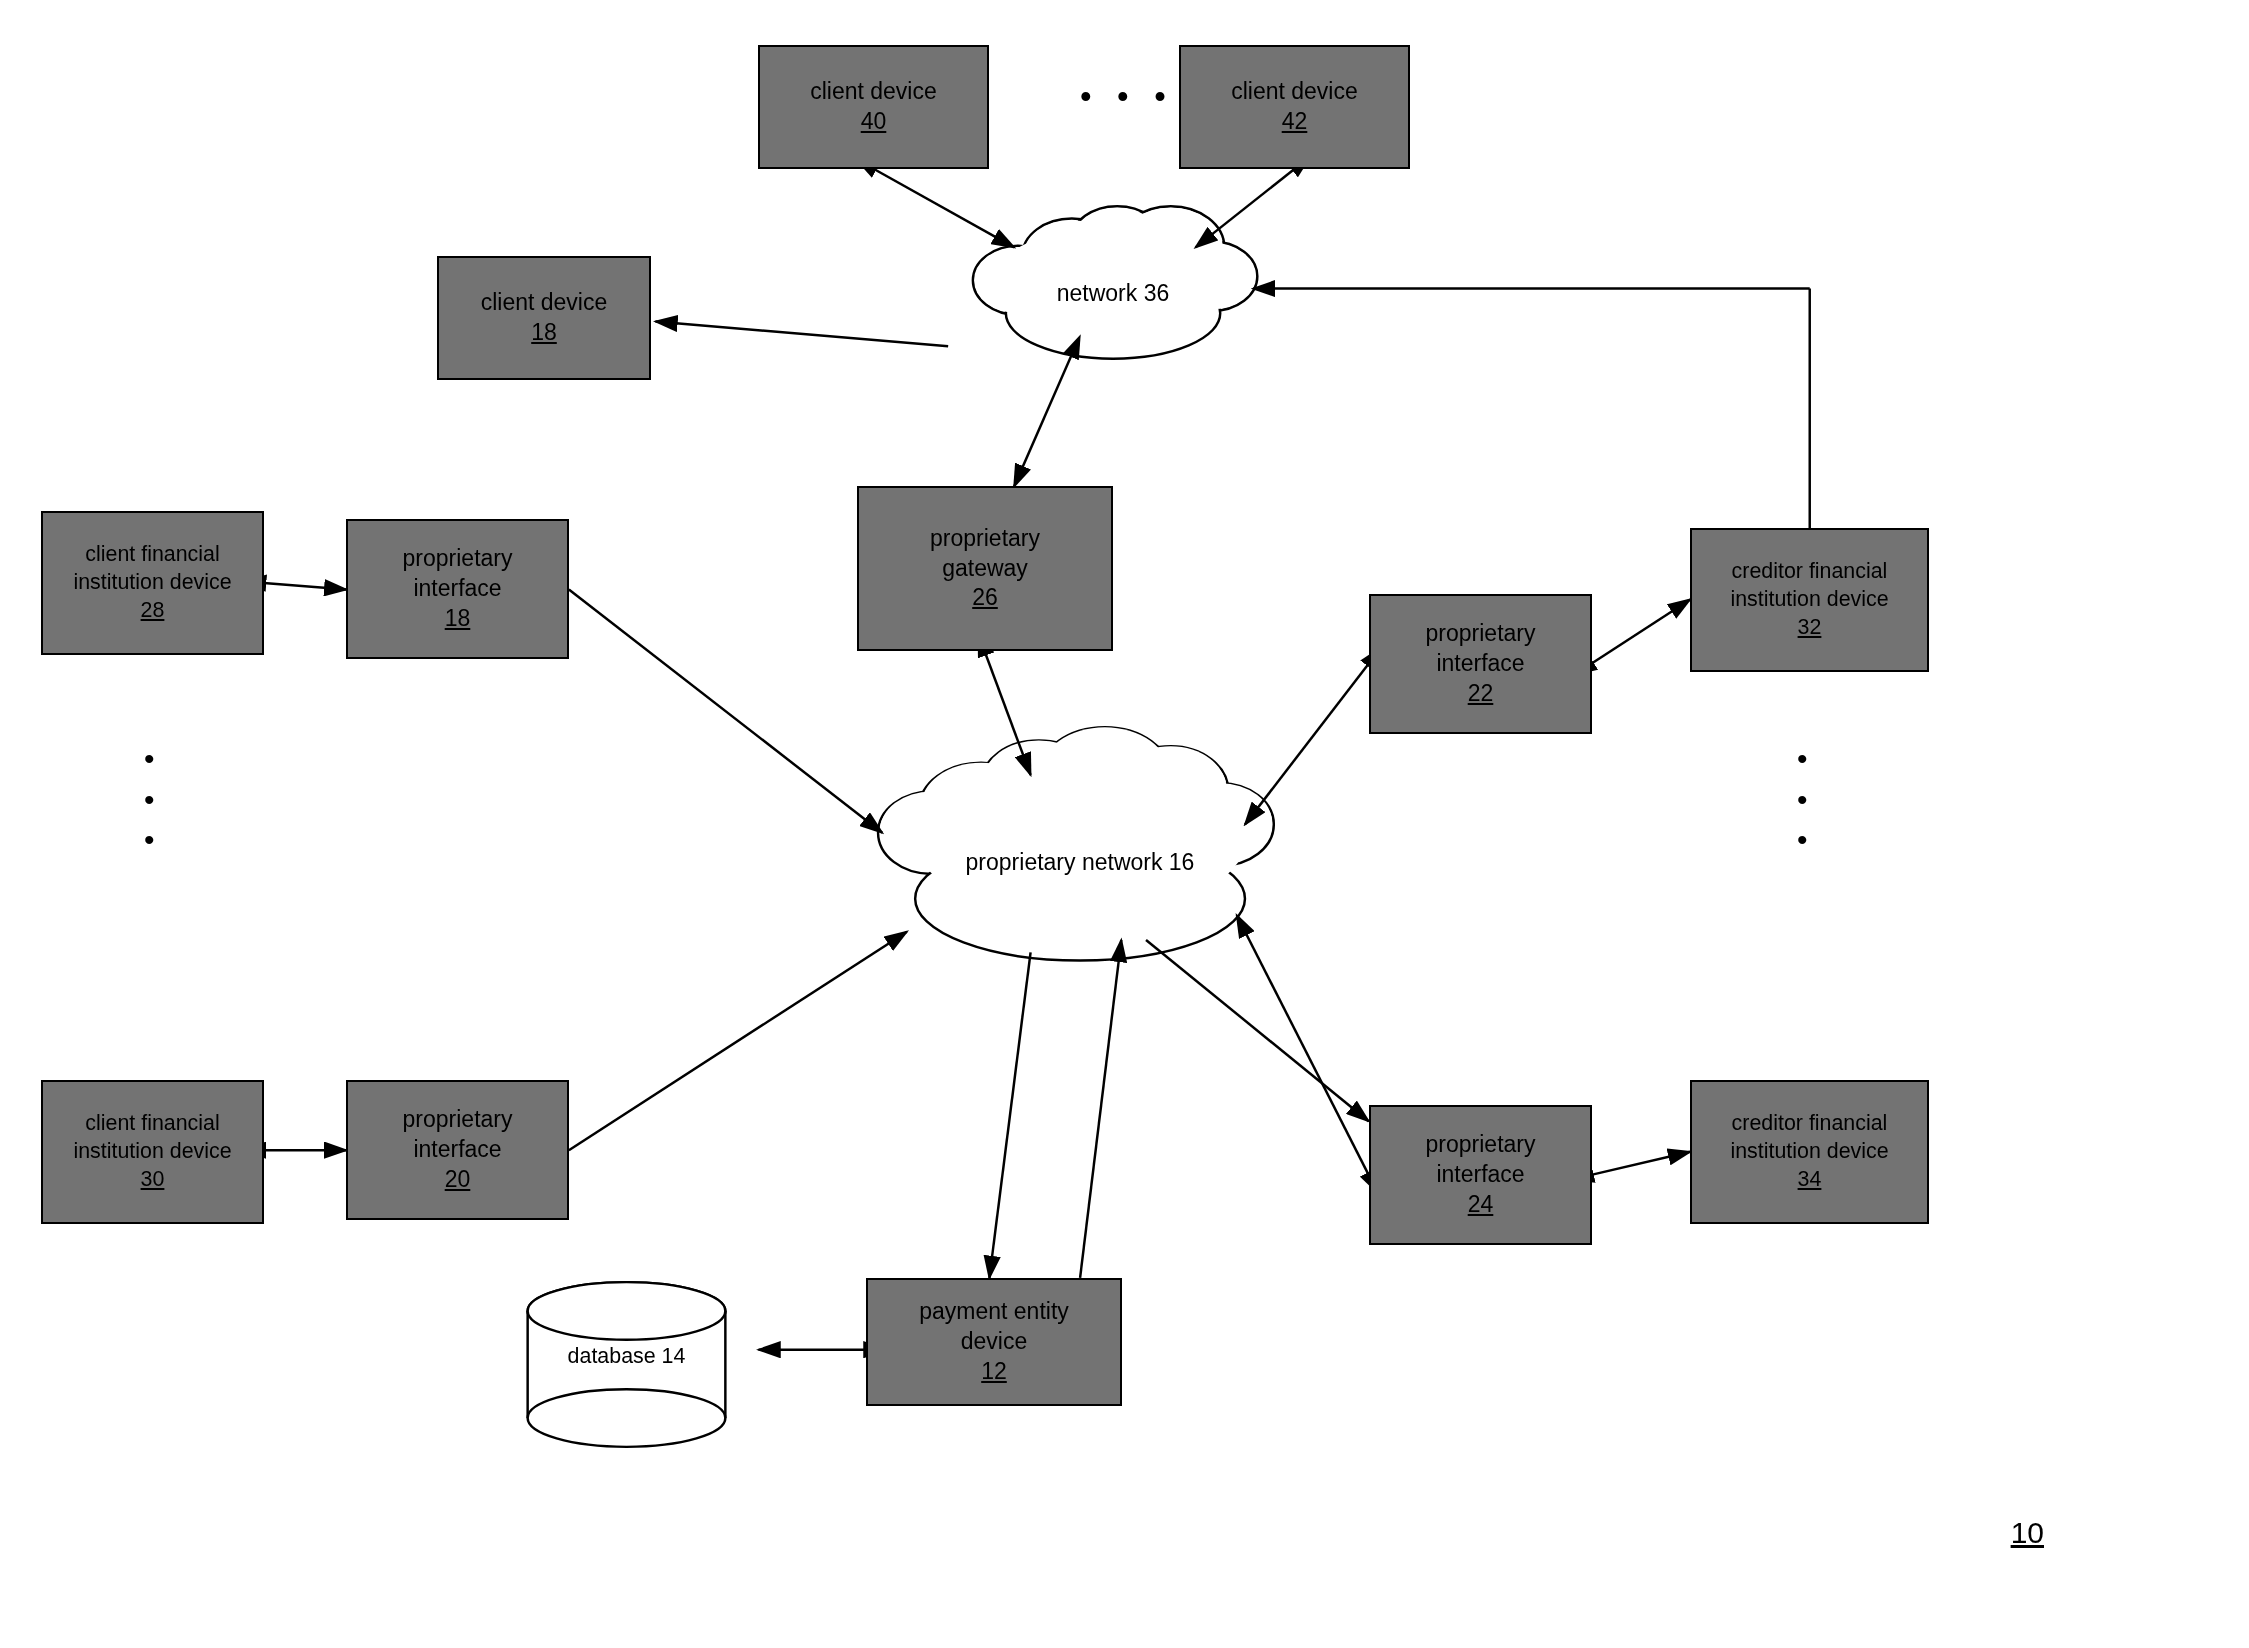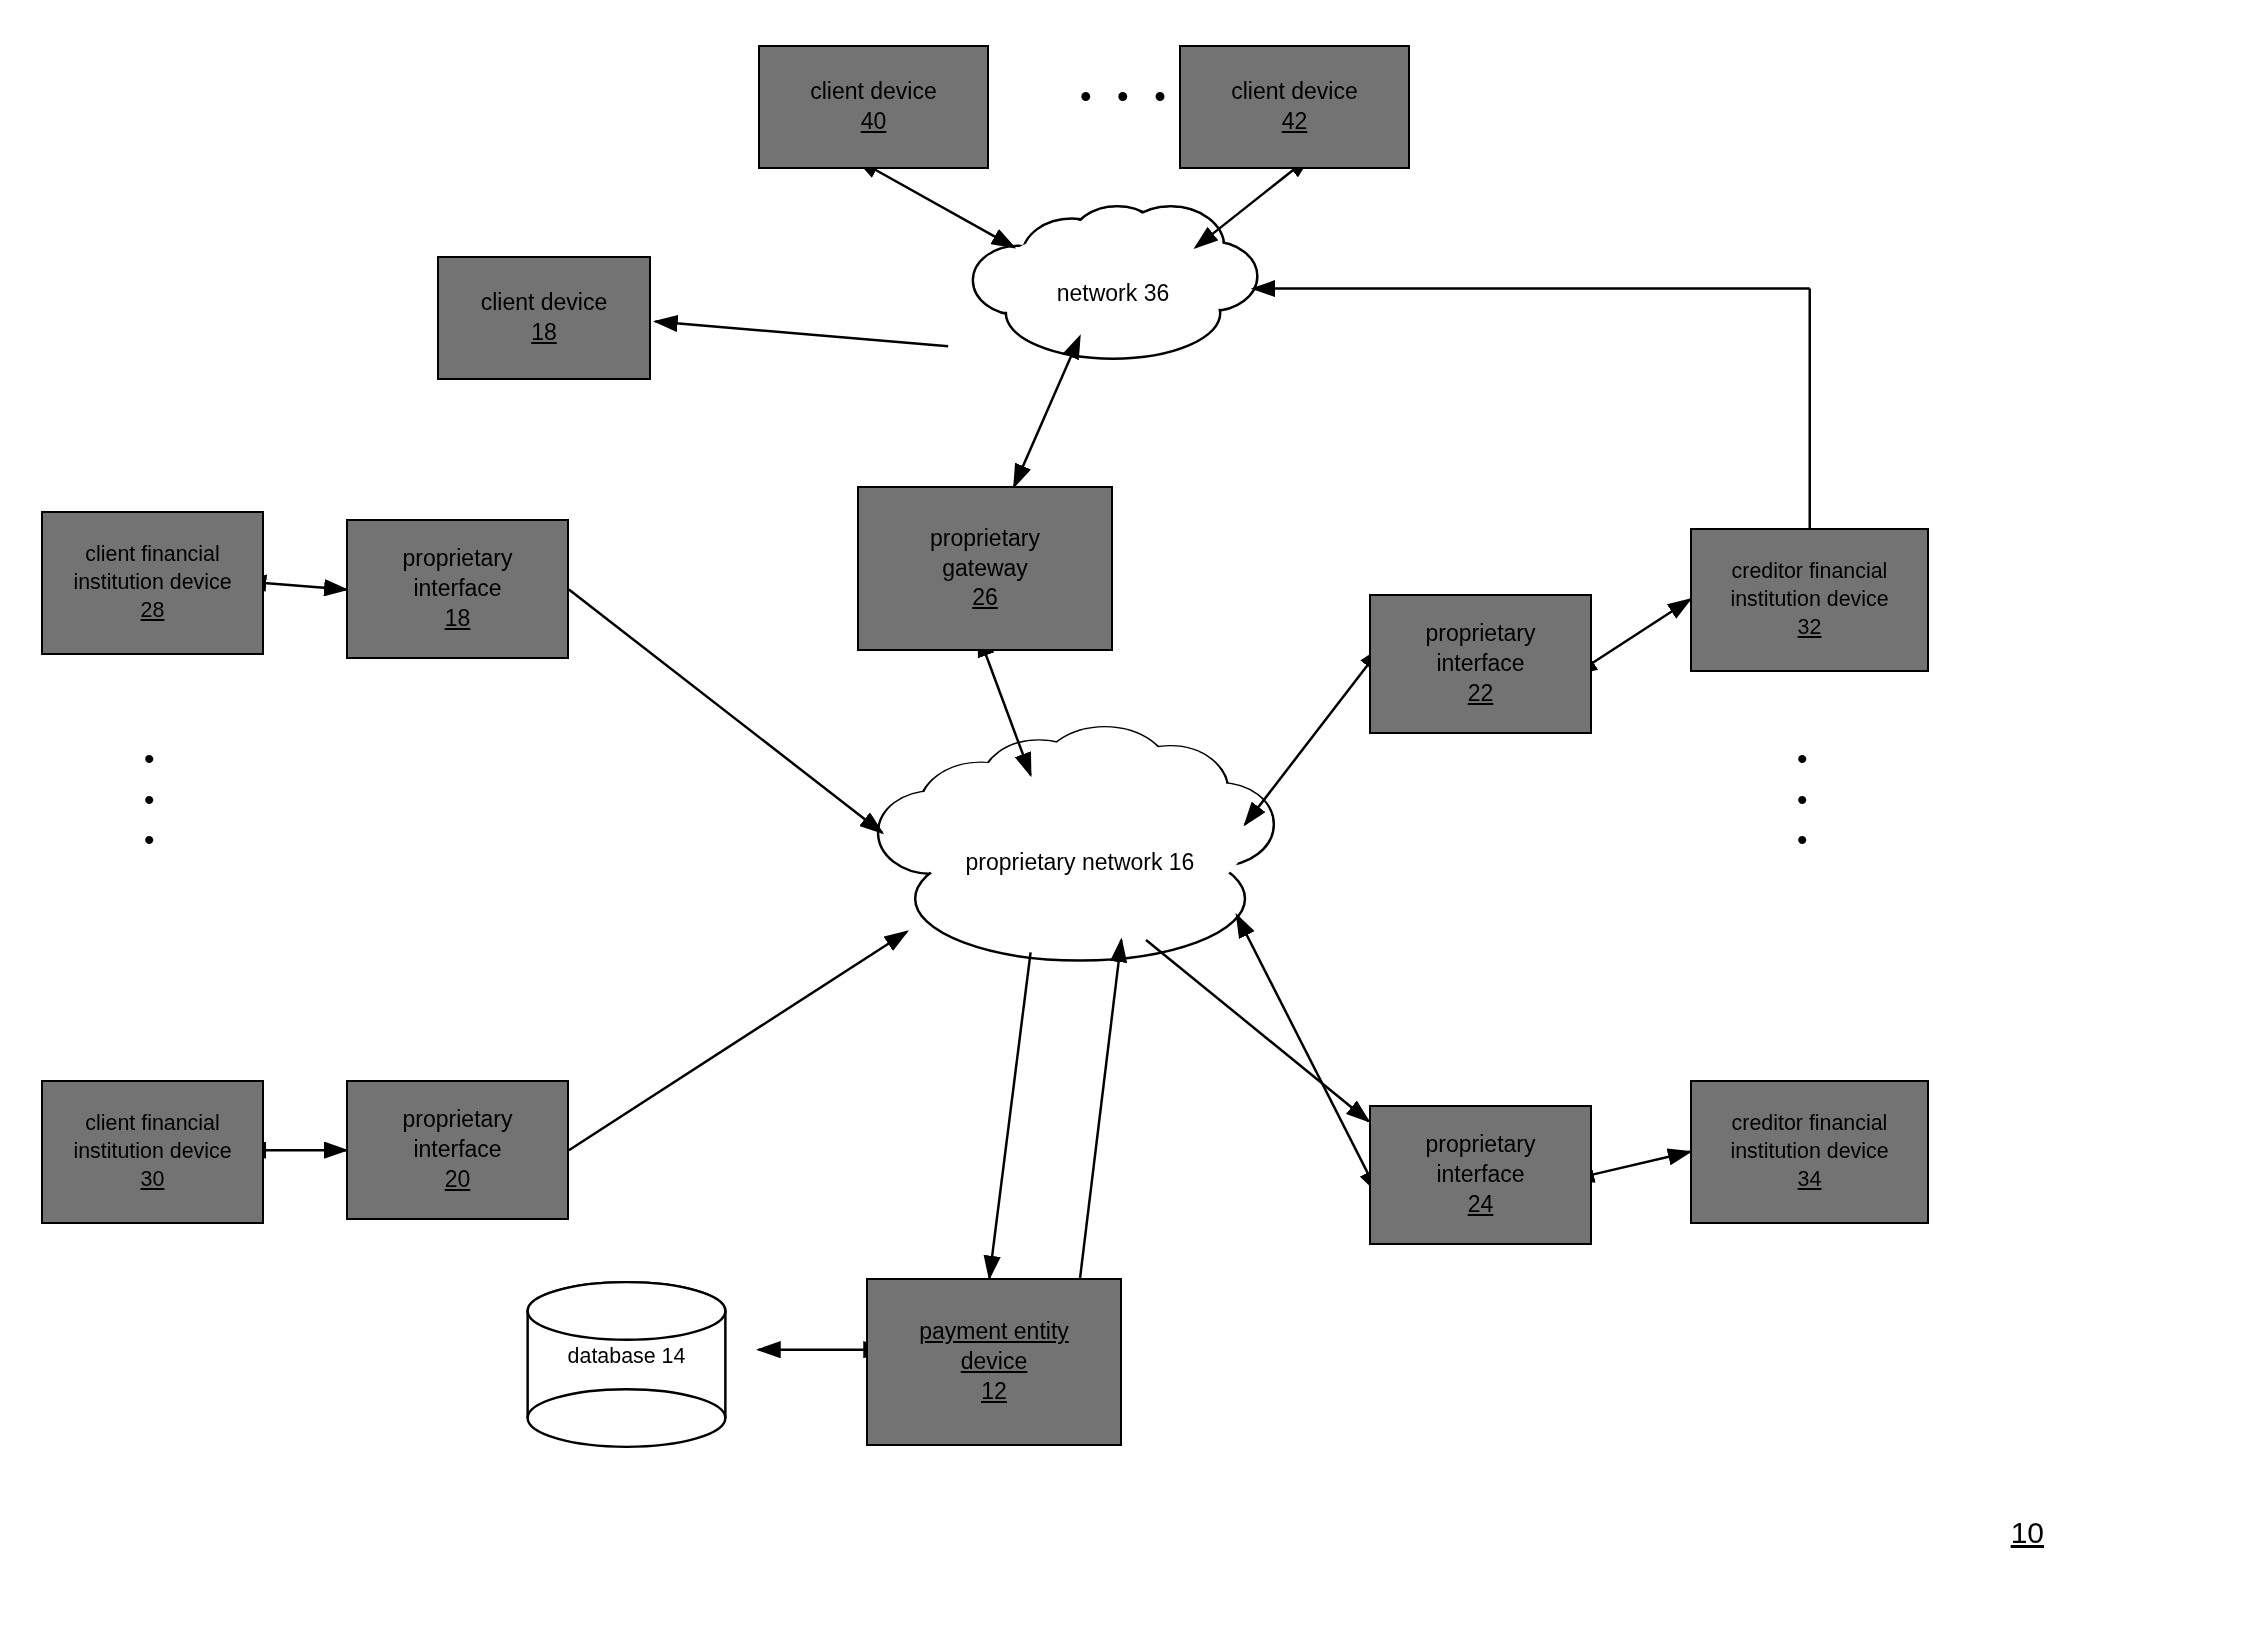--- a/index.html
+++ b/index.html
@@ -205,21 +205,21 @@
   <div class="box" style="left:1690px; top:528px; width:239px; height:144px; font-size:21.4px;">
     <span>creditor financial<br>institution device</span>
     <span class="num">32</span>
   </div>
 
   <div class="box" style="left:1690px; top:1080px; width:239px; height:144px; font-size:21.4px;">
     <span>creditor financial<br>institution device</span>
     <span class="num">34</span>
   </div>
 
-  <div class="box" style="left:866px; top:1278px; width:256px; height:168px;text-decoration:underline;">
+  <div class="box" style="left:866px; top:1278px; width:256px; height:128px;">
     <span>payment entity<br>device</span>
     <span class="num">12</span>
   </div>
 
   <div style="position:absolute; left:511px; top:1278px; width:231px; height:173px;">
     <svg viewBox="0 0 280 210" xmlns="http://www.w3.org/2000/svg" style="position:absolute;top:0;left:0;width:100%;height:100%;">
       <ellipse cx="140" cy="40" rx="120" ry="35" fill="white" stroke="black" stroke-width="3"></ellipse>
       <rect x="20" y="40" width="240" height="130" fill="white" stroke="none"></rect>
       <line x1="20" y1="40" x2="20" y2="170" stroke="black" stroke-width="3"></line>
       <line x1="260" y1="40" x2="260" y2="170" stroke="black" stroke-width="3"></line>

